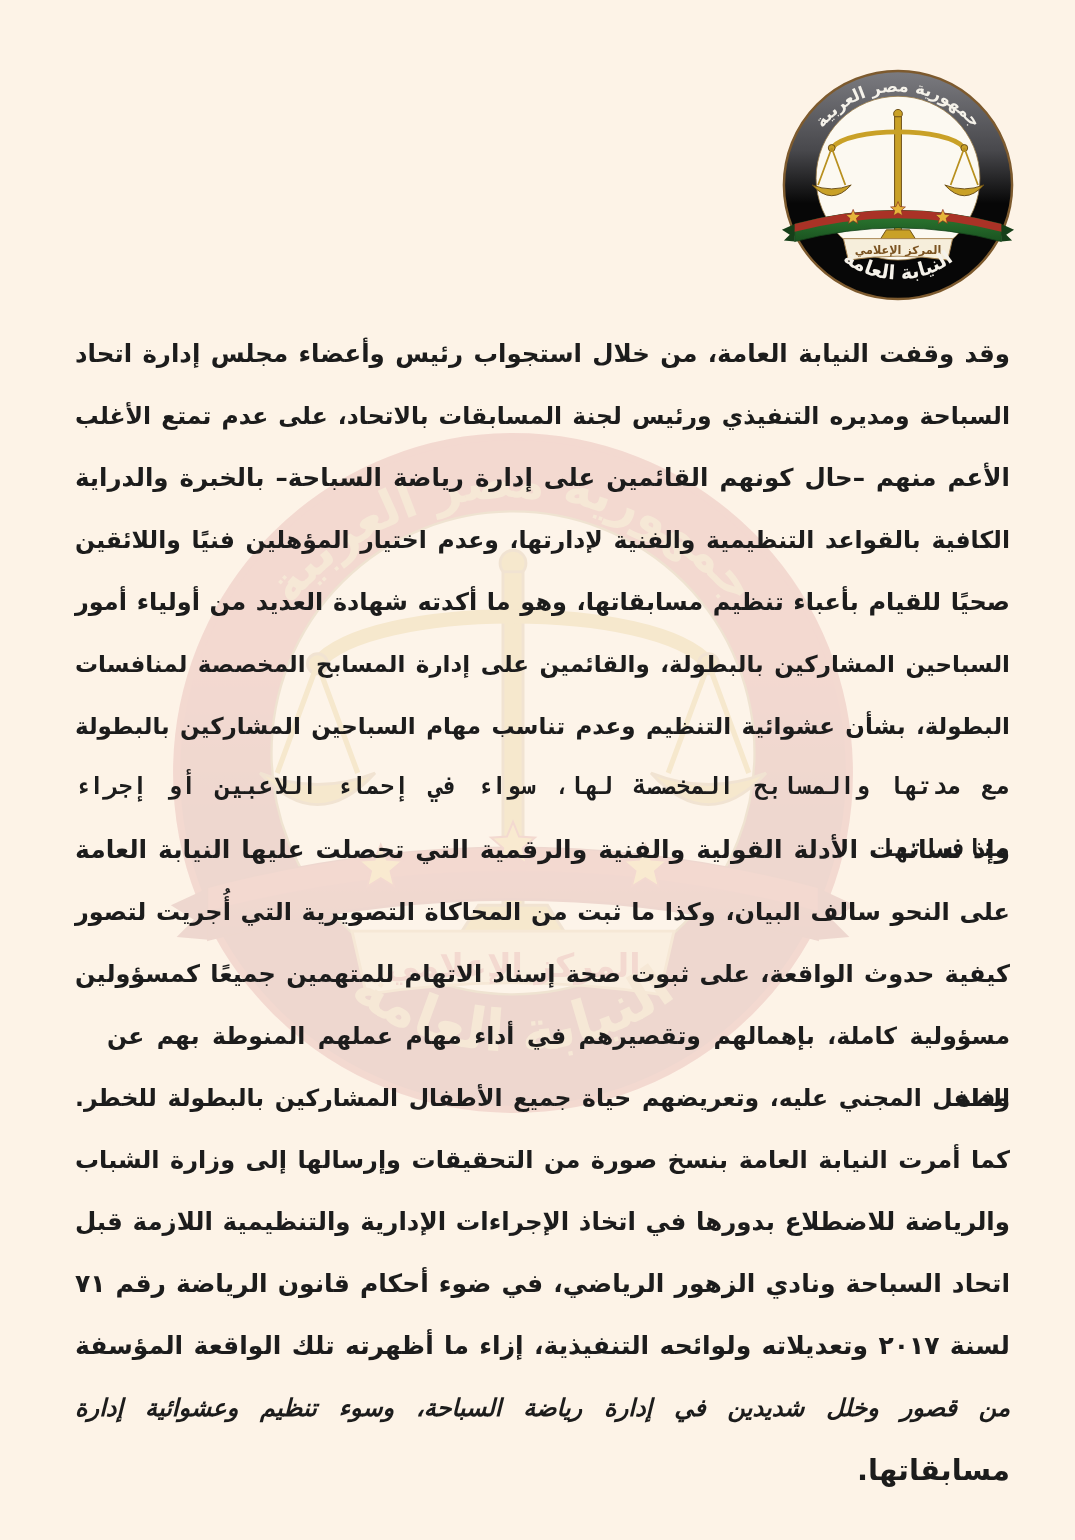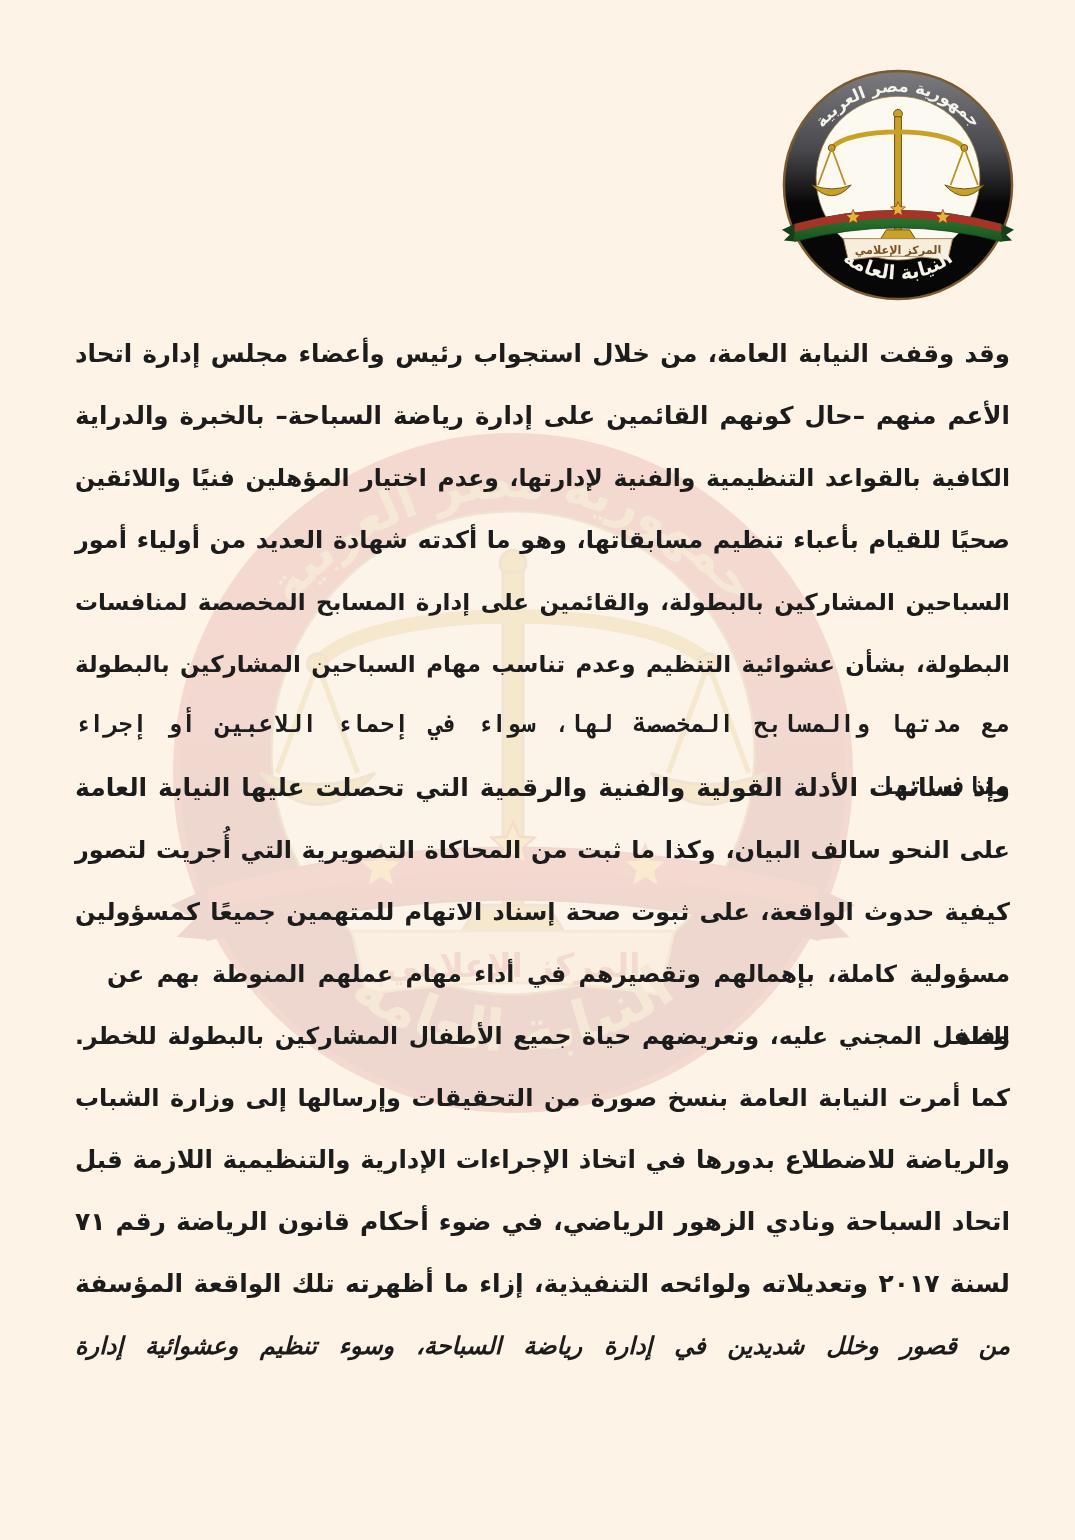--- a/index.html
+++ b/index.html
@@ -121,30 +121,32 @@
         </g>
         <g>
           <path d="M 64,175 L 176,175 L 171,197 Q 120,189 69,197 Z" fill="#f6eedb" stroke="#a5824e" stroke-width="1"></path>
           <text x="120" y="191" text-anchor="middle" font-size="11.5" font-weight="bold" fill="#7a5220">المركز الإعلامي</text>
         </g>
         <text font-size="20" font-weight="bold" fill="#f5f2ea"><textPath href="#h-botArc" startOffset="50%" text-anchor="middle">النيابة العامة</textPath></text>
       </svg>
     </div>
   <div class="body-text" id="lines">
       <div class="line" style="white-space: normal; font-size: 24.5px;">وقد وقفت النيابة العامة، من خلال استجواب رئيس وأعضاء مجلس إدارة اتحاد</div>
+      <div class="line" style="white-space: normal; font-size: 23.5px;">السباحة ومديره التنفيذي ورئيس لجنة المسابقات بالاتحاد، على عدم تمتع الأغلب</div>
       <div class="line" style="white-space: normal; font-size: 24.5px;">الأعم منهم –حال كونهم القائمين على إدارة رياضة السباحة– بالخبرة والدراية</div>
       <div class="line" style="white-space: normal; font-size: 23.5px;">الكافية بالقواعد التنظيمية والفنية لإدارتها، وعدم اختيار المؤهلين فنيًا واللائقين</div>
       <div class="line" style="white-space: normal; font-size: 24px;">صحيًا للقيام بأعباء تنظيم مسابقاتها، وهو ما أكدته شهادة العديد من أولياء أمور</div>
       <div class="line" style="white-space: normal; font-size: 23px;">السباحين المشاركين بالبطولة، والقائمين على إدارة المسابح المخصصة لمنافسات</div>
       <div class="line" style="white-space: normal; font-size: 23px;">البطولة، بشأن عشوائية التنظيم وعدم تناسب مهام السباحين المشاركين بالبطولة</div>
       <div class="line" style="white-space: normal; font-size: 24px; font-family: Liberation Mono, monospace;">مع مدتها والمسابح المخصصة لها، سواء في إحماء اللاعبين أو إجراء منافساتها.</div>
       <div class="line" style="white-space: normal; font-size: 25px;">وإذ تساندت الأدلة القولية والفنية والرقمية التي تحصلت عليها النيابة العامة</div>
       <div class="line" style="white-space: normal; font-size: 24px;">على النحو سالف البيان، وكذا ما ثبت من المحاكاة التصويرية التي أُجريت لتصور</div>
       <div class="line" style="white-space: normal; font-size: 24px;">كيفية حدوث الواقعة، على ثبوت صحة إسناد الاتهام للمتهمين جميعًا كمسؤولين</div>
       <div class="line" style="white-space: normal; font-size: 23.5px; margin-left: 32px;">مسؤولية كاملة، بإهمالهم وتقصيرهم في أداء مهام عملهم المنوطة بهم عن وفاة</div>
       <div class="line" style="white-space: normal; font-size: 23.5px;">الطفل المجني عليه، وتعريضهم حياة جميع الأطفال المشاركين بالبطولة للخطر.</div>
       <div class="line" style="white-space: normal; font-size: 24px;">كما أمرت النيابة العامة بنسخ صورة من التحقيقات وإرسالها إلى وزارة الشباب</div>
       <div class="line" style="white-space: normal; font-size: 24.5px;">والرياضة للاضطلاع بدورها في اتخاذ الإجراءات الإدارية والتنظيمية اللازمة قبل</div>
       <div class="line" style="white-space: normal; font-size: 25px;">اتحاد السباحة ونادي الزهور الرياضي، في ضوء أحكام قانون الرياضة رقم ٧١</div>
       <div class="line" style="white-space: normal; font-size: 25px;">لسنة ٢٠١٧ وتعديلاته ولوائحه التنفيذية، إزاء ما أظهرته تلك الواقعة المؤسفة</div>
       <div class="line" style="white-space: normal; font-size: 24px; font-style: italic;">من قصور وخلل شديدين في إدارة رياضة السباحة، وسوء تنظيم وعشوائية إدارة</div>
+      <div class="line last" style="white-space: normal;">مسابقاتها.</div>
     </div>
 </div>
 
 </body></html>

